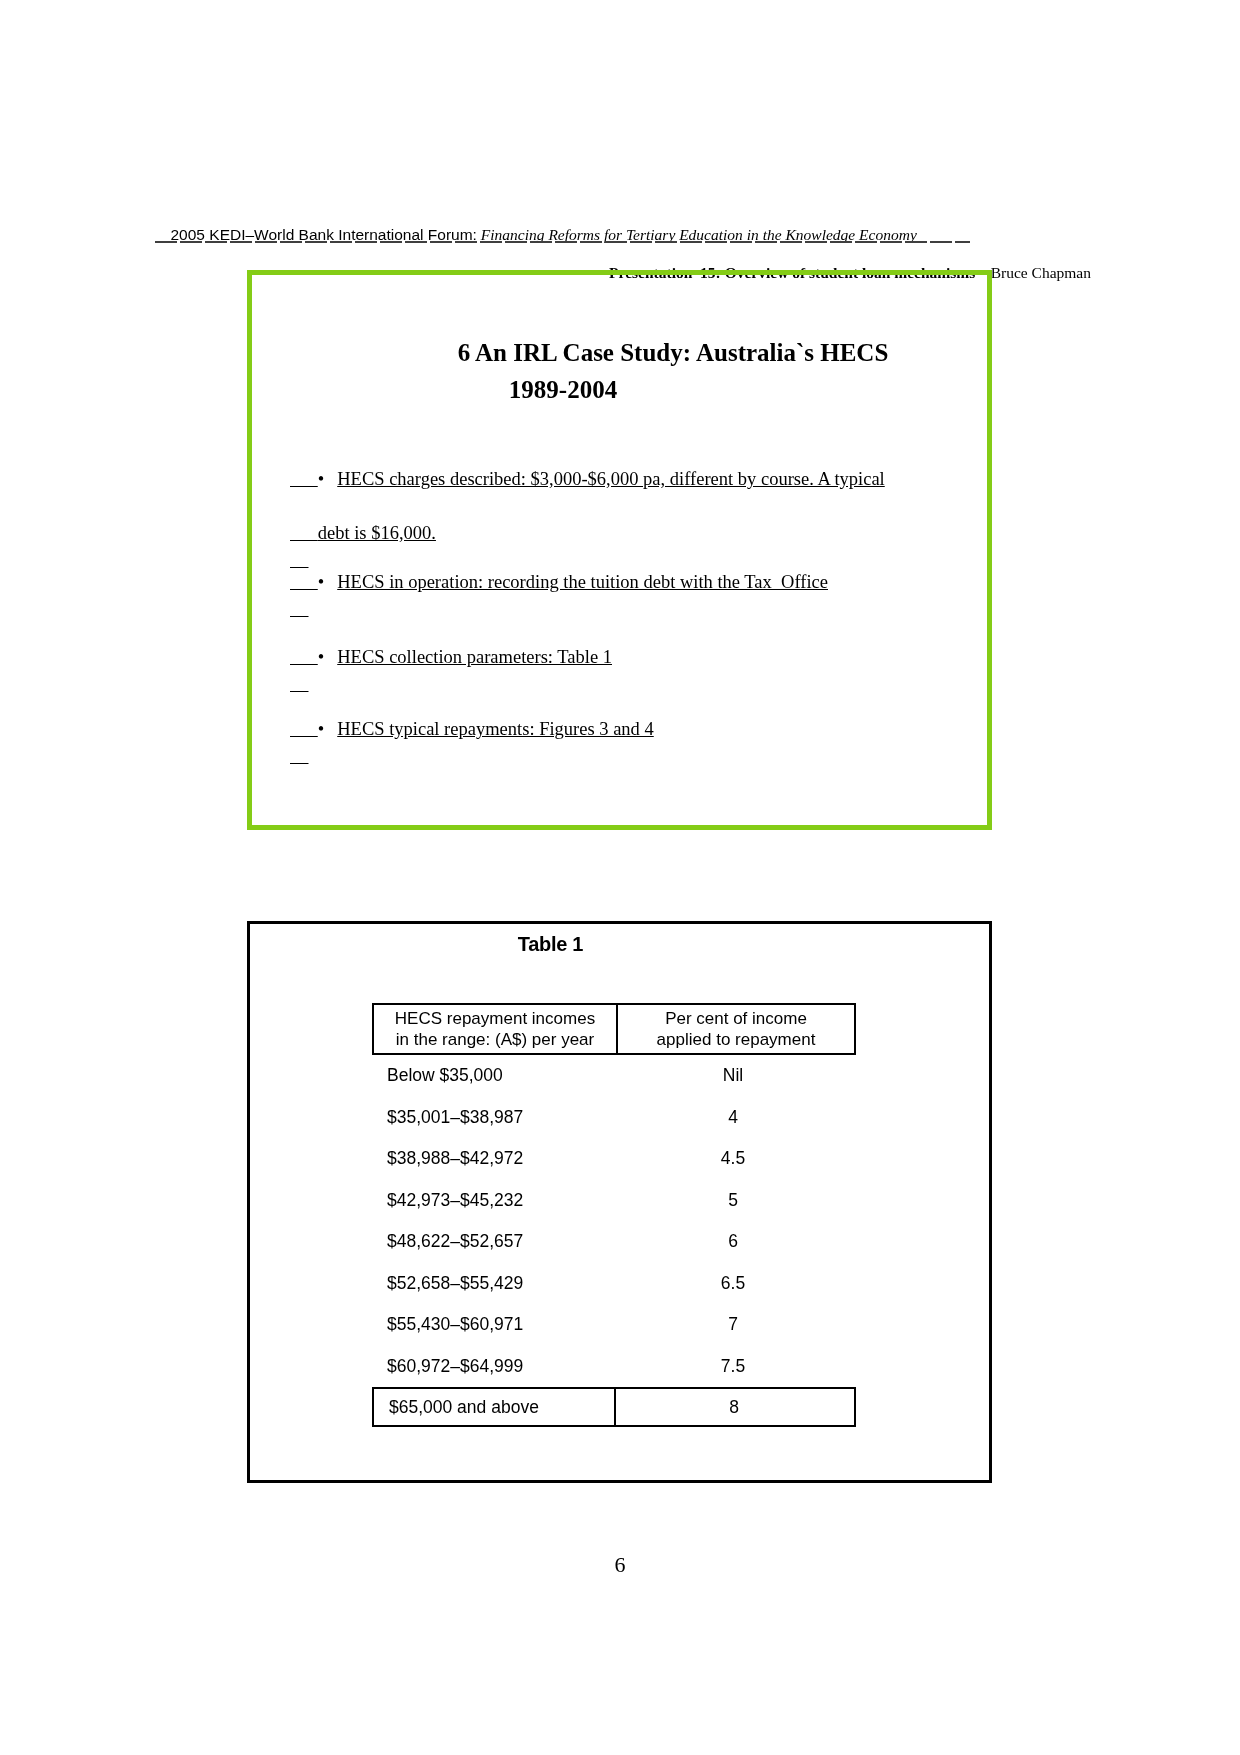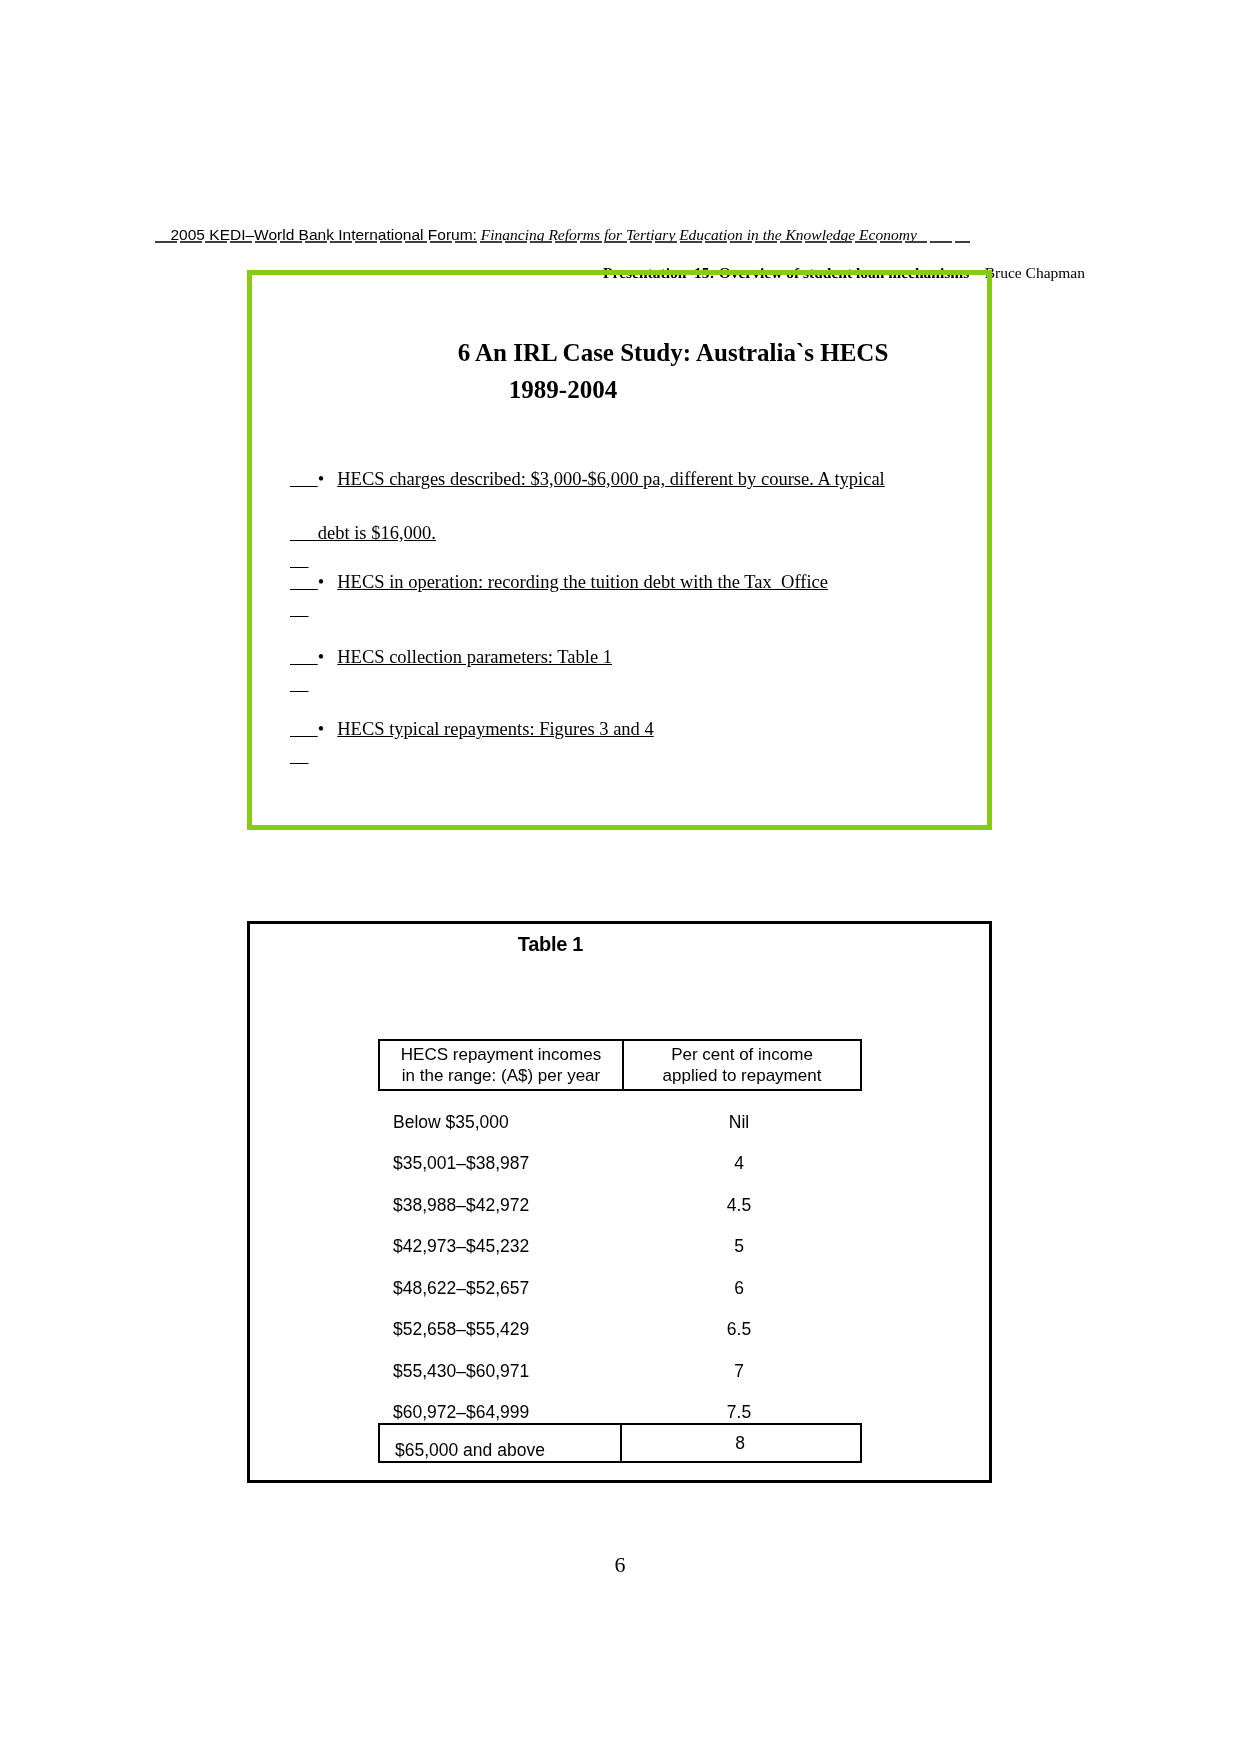--- a/index.html
+++ b/index.html
@@ -14,21 +14,21 @@
   }
   .doc-header .sans { font-family:"Liberation Sans", sans-serif; }
   .doc-header .ital { font-style:italic; }
 
   .header-rule {
     position:absolute; left:155px; top:241px; width:815px; height:2px;
     background-image:repeating-linear-gradient(to right,#3f3f3f 0 22px, transparent 22px 25px);
   }
 
   .presentation-line {
-    position:absolute; left:155px; top:246px; width:930px; text-align:right;
+    position:absolute; left:161px; top:246px; width:930px; text-align:right;
     font-size:15.5px; white-space:pre-wrap;
   }
   .presentation-line .bold { font-weight:bold; }
 
   
   .slide-box {
     position:absolute; left:247px; top:270px; width:745px; height:560px;
     border:5px solid #84cc16; box-sizing:border-box;
   }
   .slide-title1 {
@@ -56,32 +56,32 @@
     font-family:"Liberation Sans", sans-serif;
   }
   .tbl-caption1, .tbl-caption2 {
     position:absolute; left:11px; width:739px; text-align:center;
     transform:translateX(-80px);
     font-size:20px; font-weight:bold; letter-spacing:-0.3px;
   }
   .tbl-caption1 { top:9px; }
   .tbl-caption2 { top:37px; }
 
-  .tbl { position:absolute; left:128px; top:79px; width:484px;margin-top:36px; }
+  .tbl { position:absolute; left:122px; top:79px; width:484px; }
   .tbl-header {
     display:flex; border:2px solid #000; box-sizing:border-box; height:52px;
   }
   .hc {
     height:100%; display:flex; flex-direction:column; justify-content:center;
     box-sizing:border-box; text-align:center; font-size:17px; line-height:21px;
   }
   .hc.c1 { width:242px; }
   .hc.c2 { width:238px; border-left:2px solid #000; }
 
-  .tbl-row { display:flex; height:41.5px; align-items:flex-end; font-size:17.5px; }
+  .tbl-row { display:flex; height:41.5px; align-items:center; font-size:17.5px; }
   .tbl-row .rc1 { width:242px; padding-left:15px; box-sizing:border-box; }
   .tbl-row .rc2 { width:238px; text-align:center; }
 
   .tbl-row.boxed {
     border:2px solid #000; box-sizing:border-box; height:40px; padding:0;
   }
   .tbl-row.boxed .rc1 { width:240px; }
   .tbl-row.boxed .rc2 {
     width:236px; border-left:2px solid #000; height:100%;
     display:flex; align-items:center; justify-content:center;

